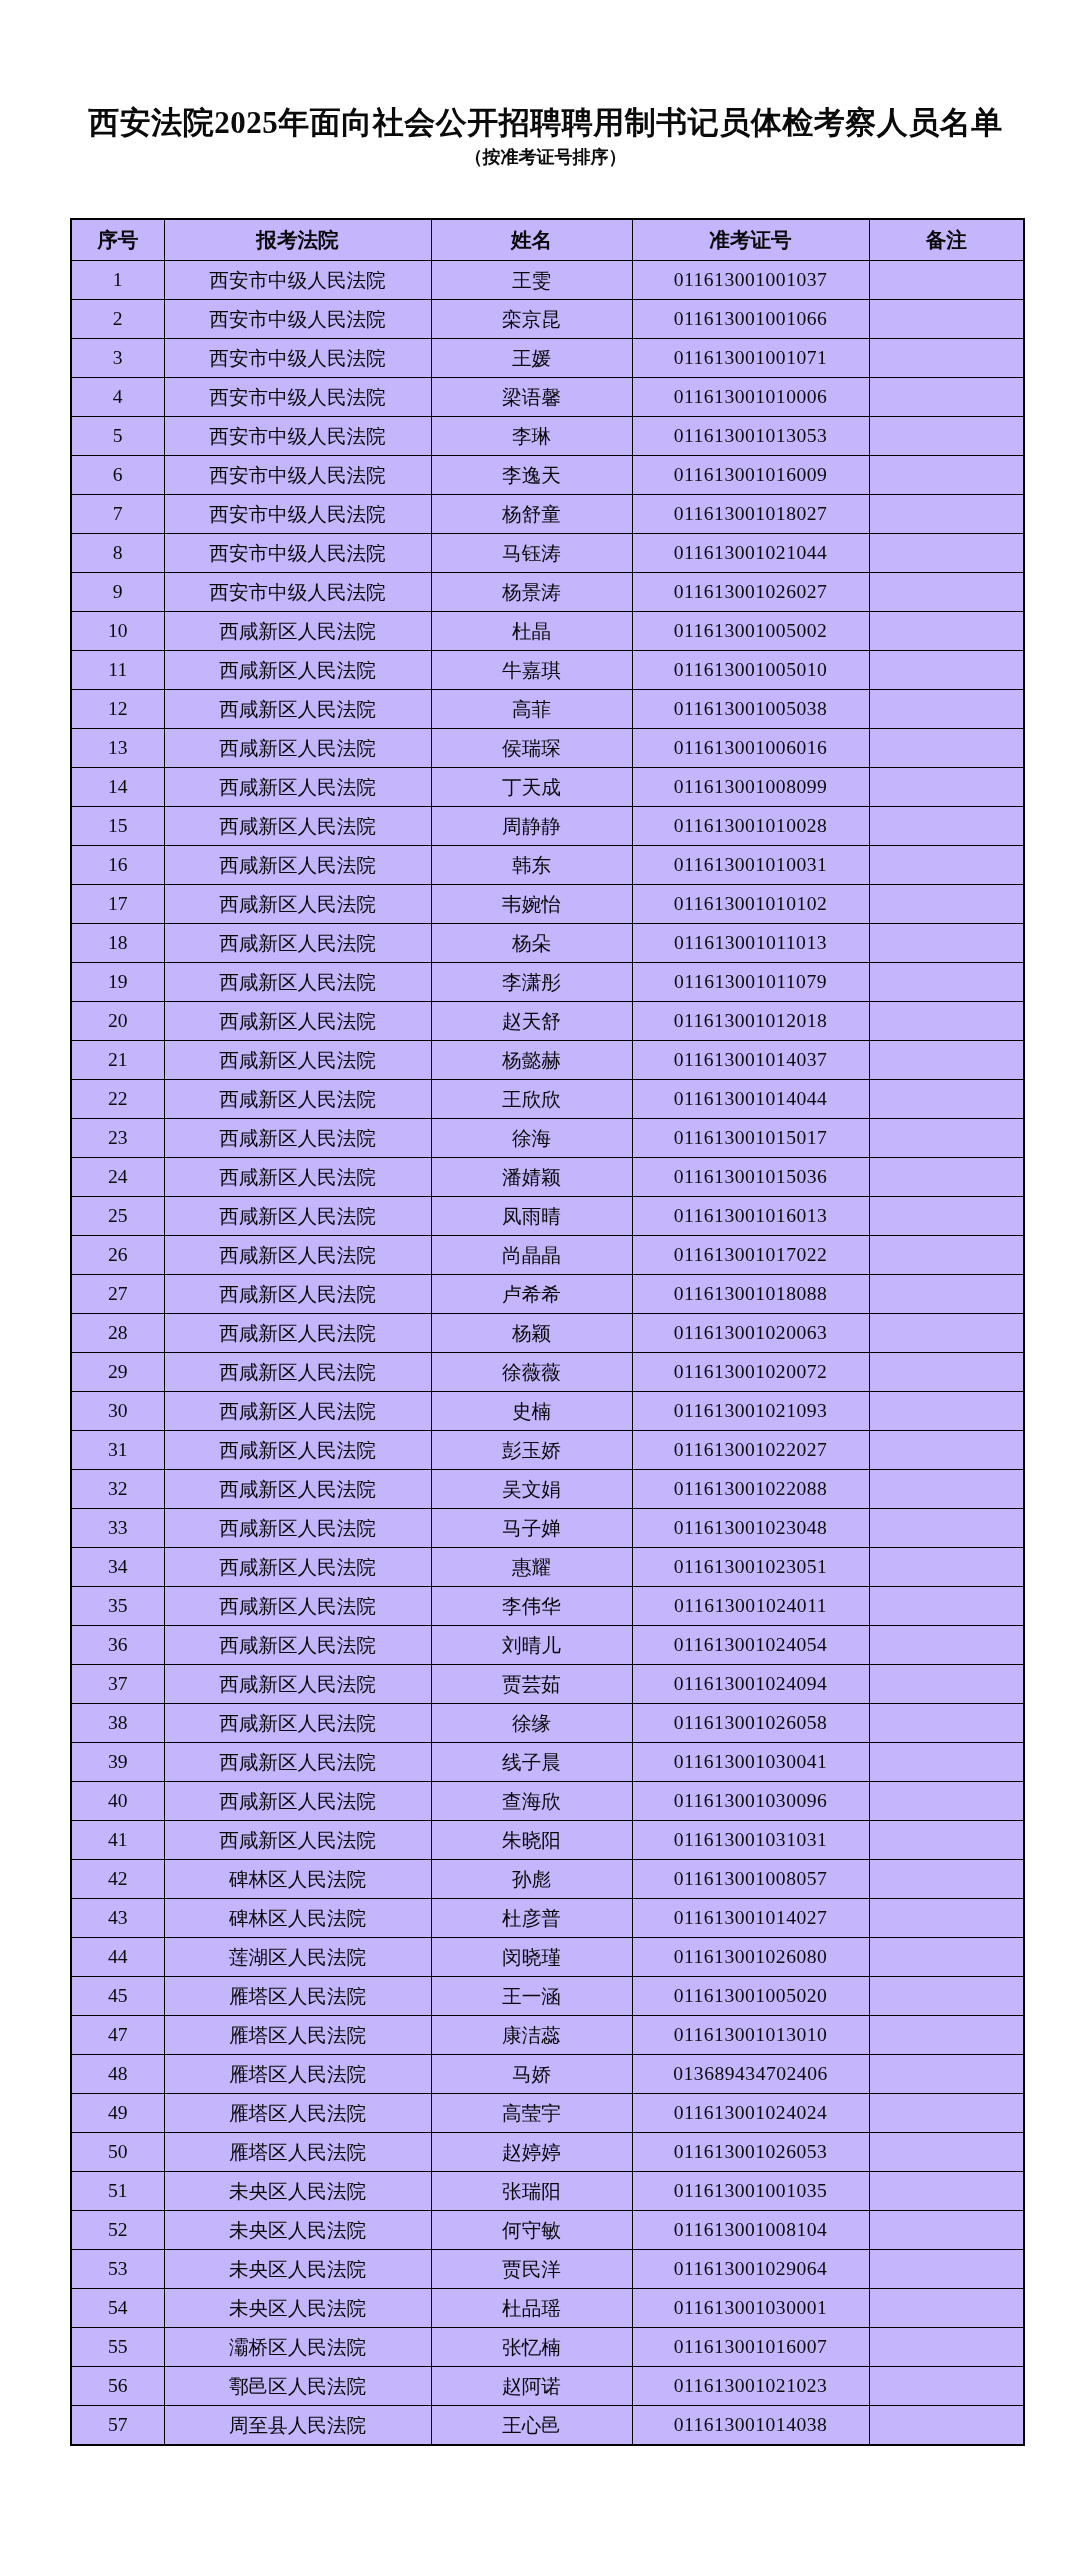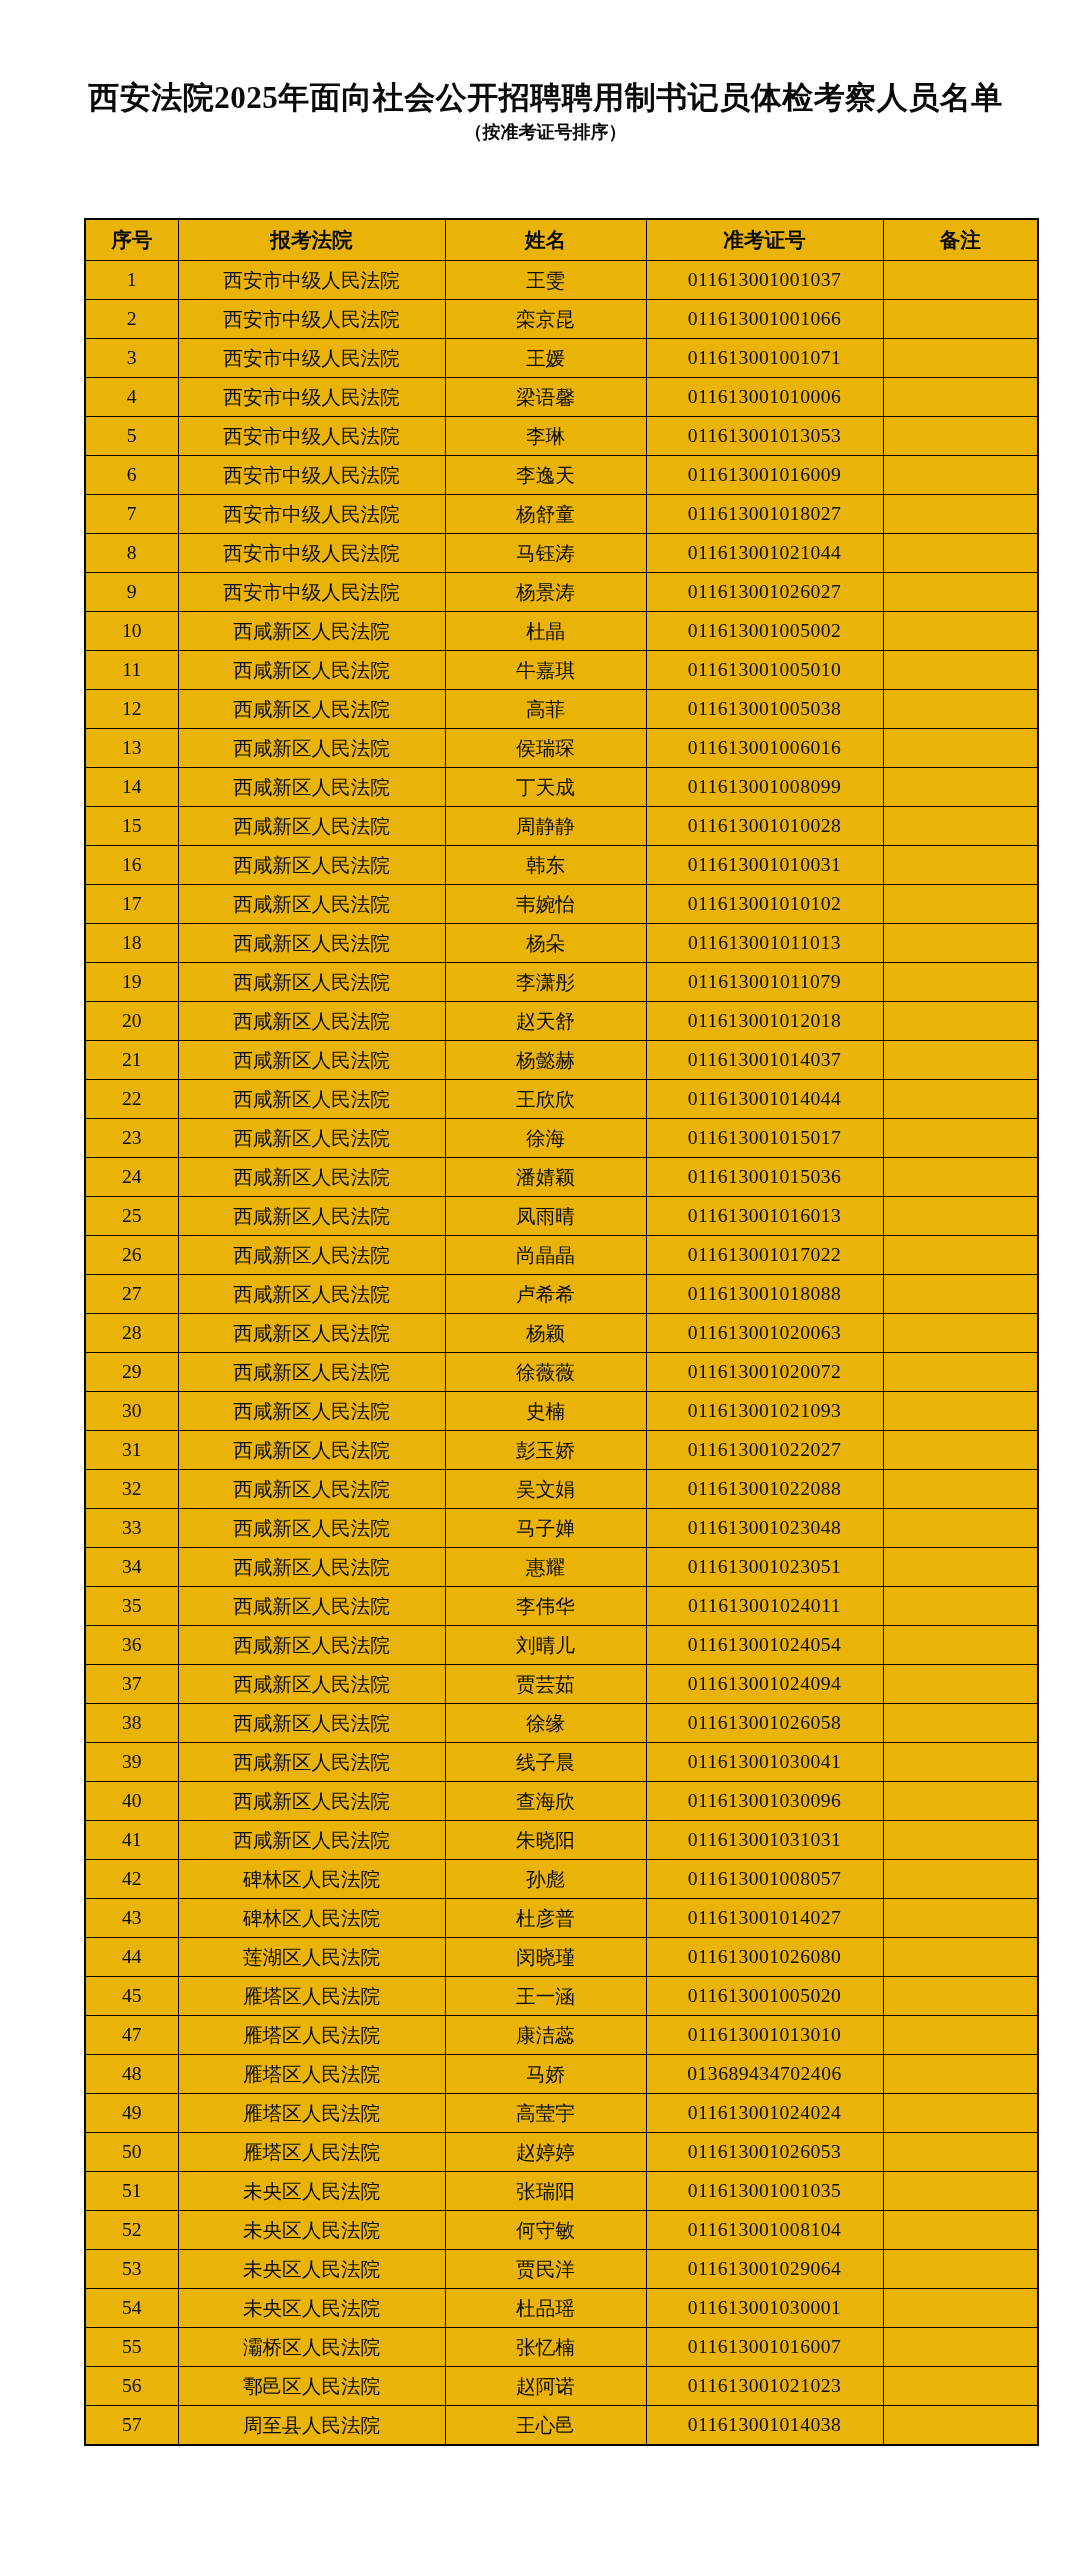--- a/index.html
+++ b/index.html
@@ -15,42 +15,42 @@
   }
   .page {
     position: relative;
     width: 1091px;
     height: 2666px;
     background: #ffffff;
     overflow: hidden;
   }
   .doc-title {
     margin: 0;
-    padding-top: 80px;
+    padding-top: 105px;
     text-align: center;
     font-size: 31px;
     font-weight: bold;
     line-height: 1.15;
     letter-spacing: 0.5px;
   }
   .doc-subtitle {
     margin-top: 7.2px;
     text-align: center;
     font-size: 18px;
     font-weight: bold;
     line-height: 1.1;
   }
   table.roster {
     position: absolute;
-    left: 84px;
+    left: 70px;
     top: 218px;
     width: 953px;
     border-collapse: collapse;
     table-layout: fixed;
-    background: #eab308;
+    background: #c4b5fd;
     border: 2.1px solid #000000;
   }
   table.roster th,
   table.roster td {
     border: 1px solid #000000;
     text-align: center;
     vertical-align: middle;
     padding: 0;
     overflow: hidden;
     white-space: nowrap;

